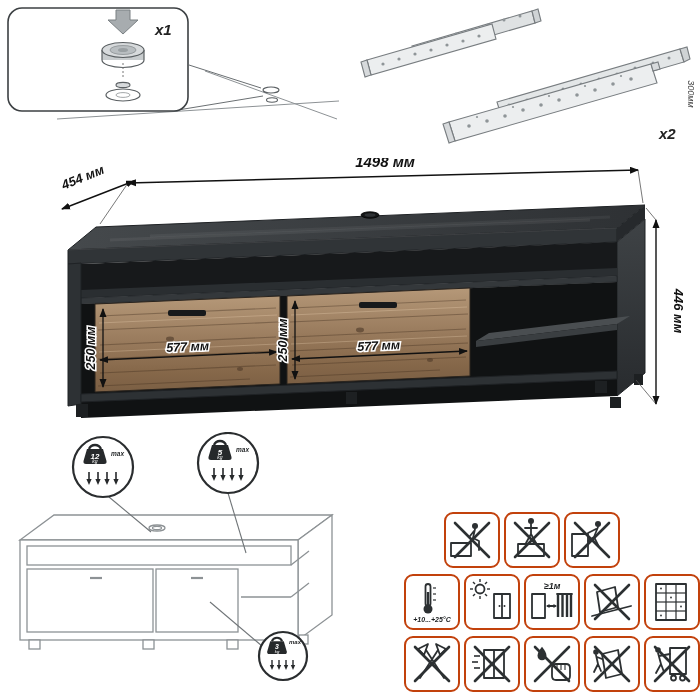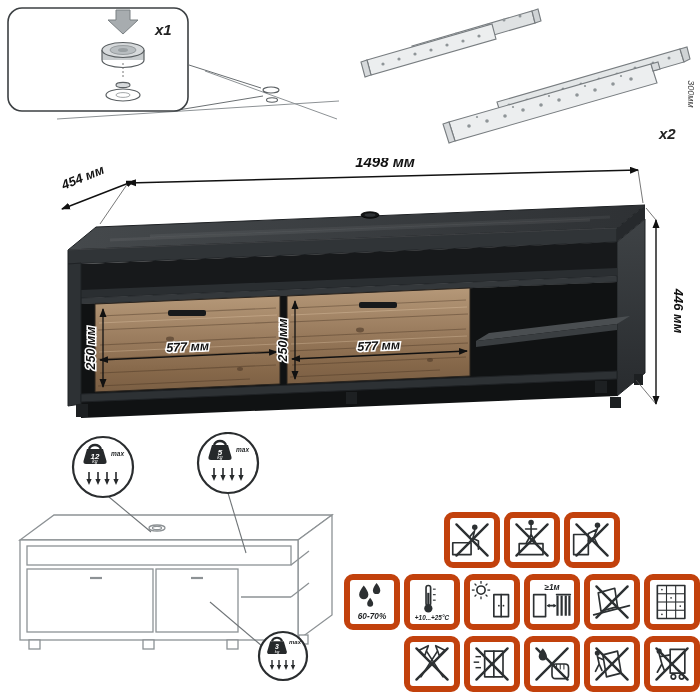--- a/index.html
+++ b/index.html
@@ -2,21 +2,21 @@
 <html><head>
 <meta charset="utf-8">
 <style>
   html,body{margin:0;padding:0;background:#fff;font-family:"Liberation Sans",sans-serif;}
   .sheet{position:relative;width:700px;height:700px;background:#fff;overflow:hidden;font-style:italic;}
   .abs{position:absolute;}
   svg text{font-family:"Liberation Sans",sans-serif;}
   .dimtxt{font-weight:bold;fill:#111;stroke:#fff;stroke-width:3px;paint-order:stroke;}
   .qty{font-weight:bold;fill:#222;}
   .icons{position:absolute;left:340px;top:512px;width:356px;height:186px;}
-  .tile{position:absolute;width:56px;height:56px;border:6px solid #c2410c;border-radius:9px;
+  .tile{position:absolute;width:56px;height:56px;border:2px solid #c2410c;border-radius:9px;
         background:#fff;box-sizing:border-box;display:flex;align-items:center;justify-content:center;}
   .tile svg{display:block;}
   .ic{stroke:#2c3032;stroke-width:1.8;fill:none;stroke-linecap:round;stroke-linejoin:round;}
   .icf{fill:#2c3032;stroke:none;}
   .x{stroke:#2c3032;stroke-width:2.6;fill:none;stroke-linecap:round;}
   .ictxt{font-weight:bold;fill:#1c1f21;}
 </style>
 </head>
 <body>
 
@@ -364,30 +364,20 @@
     <div class="tile" style="left:224px;top:0">
       <svg width="48" height="48" viewBox="0 0 48 48">
         <rect x="4" y="18" width="16" height="22" class="ic"></rect>
         <circle cx="30" cy="8" r="3" class="icf"></circle>
         <path d="M30,11 L26,21 M28,13 L20,17 M26,21 L20,25 M26,21 L31,31" class="ic"></path>
         <line x1="7" y1="7" x2="41" y2="41" class="x"></line>
           <line x1="41" y1="7" x2="7" y2="41" class="x"></line>
       </svg>
     </div>
 
-    <div class="tile" style="left:4px;top:62px">
-      <svg width="48" height="48" viewBox="0 0 48 48">
-        <g class="icf">
-          <path transform="translate(15,13)" d="M0,-7 C3,-3 5,0 5,3 A5,5 0 1 1 -5,3 C-5,0 -3,-3 0,-7 Z"></path>
-          <path transform="translate(29,9) scale(0.8)" d="M0,-7 C3,-3 5,0 5,3 A5,5 0 1 1 -5,3 C-5,0 -3,-3 0,-7 Z"></path>
-          <path transform="translate(22,24) scale(0.65)" d="M0,-7 C3,-3 5,0 5,3 A5,5 0 1 1 -5,3 C-5,0 -3,-3 0,-7 Z"></path>
-        </g>
-        <text x="24" y="43" text-anchor="middle" font-size="9" class="ictxt">60-70%</text>
-      </svg>
-    </div>
     <div class="tile" style="left:64px;top:62px">
       <svg width="48" height="48" viewBox="0 0 48 48">
         <rect x="17.5" y="6" width="5" height="22" rx="2.5" class="ic" stroke-width="1.6"></rect>
         <circle cx="20" cy="31" r="4.5" class="icf"></circle>
         <line x1="20" y1="14" x2="20" y2="30" stroke="#2c3032" stroke-width="2.4"></line>
         <g stroke="#2c3032" stroke-width="1.2">
           <line x1="25" y1="10" x2="28" y2="10"></line>
             <line x1="25" y1="16" x2="28" y2="16"></line>
             <line x1="25" y1="22" x2="28" y2="22"></line>
         </g>

